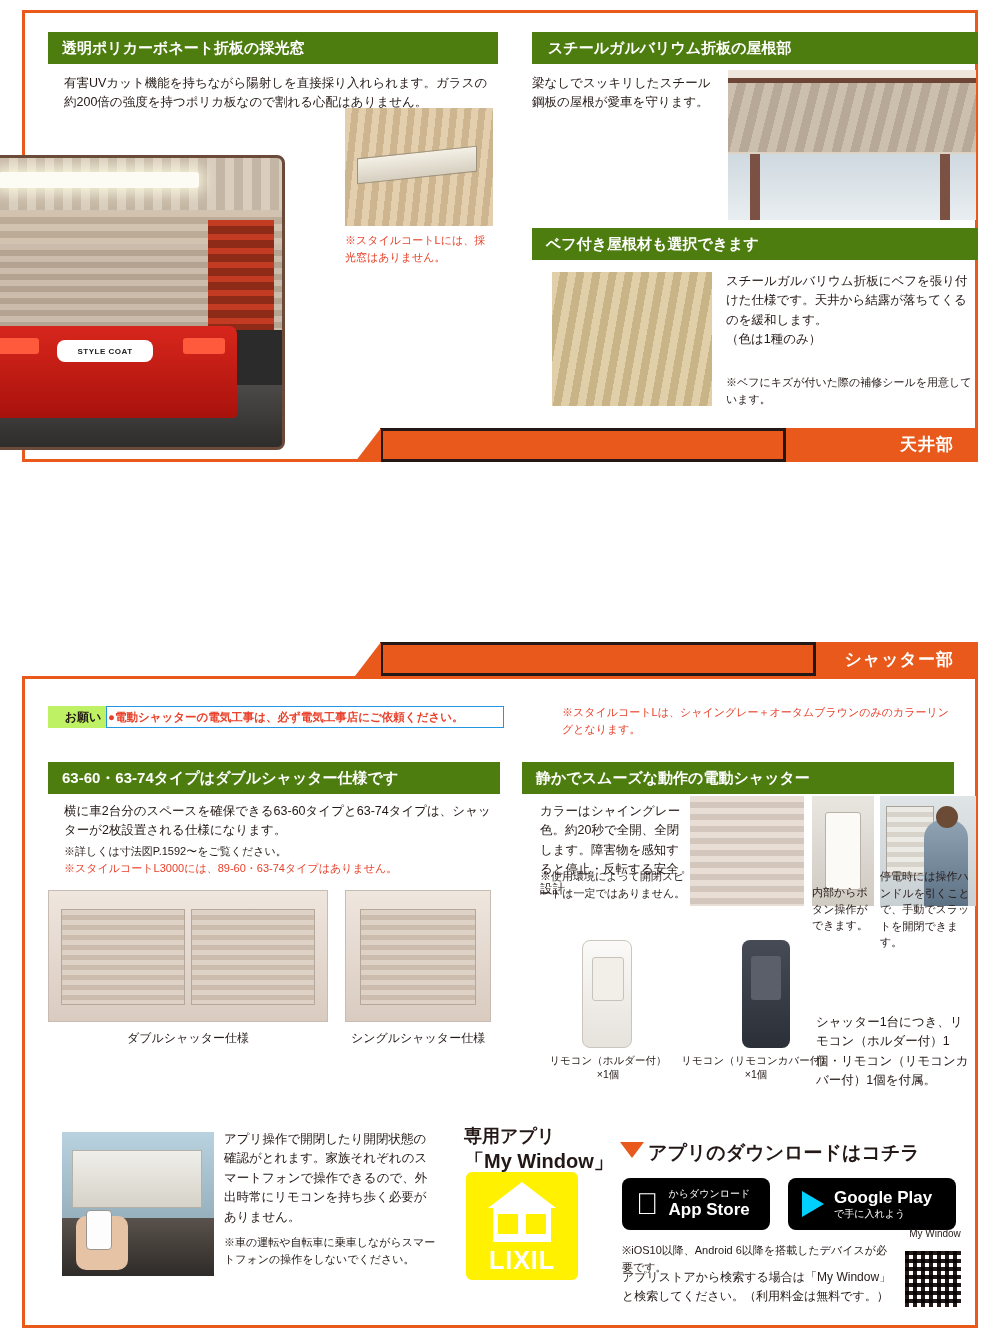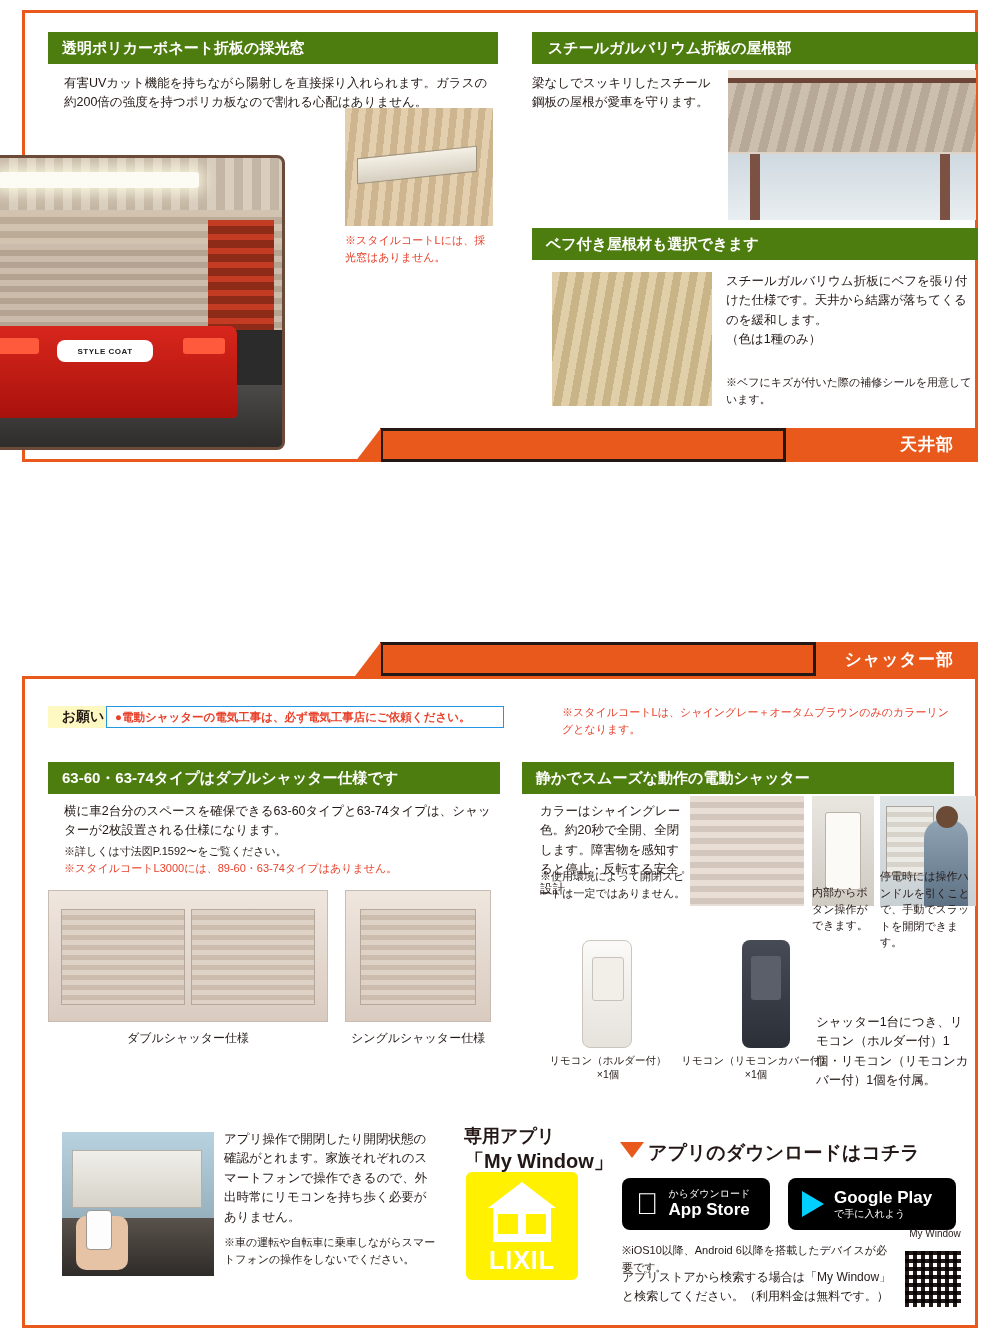--- a/index.html
+++ b/index.html
@@ -280,28 +280,28 @@
     background:#e7c3a6; border-radius:10px;
   }
   #photo-phone .phone {
     position:absolute; left:24px; bottom:26px; width:26px; height:40px;
     background:#fdfdfd; border:1px solid #9c968e; border-radius:4px;
   }
 
   
   #onegai-badge {
     position:absolute; left:48px; top:706px; width:70px; height:22px;
-    background:#fef9c3; color:#231815;
-    font-size:14px; font-weight:bold;
+    background:#bef264; color:#231815;
+    font-size:12px; font-weight:bold;
     display:flex; align-items:center; justify-content:center;
   }
   #onegai-box {
     position:absolute; left:106px; top:706px; width:398px; height:22px;
     border:1px solid #2196E3; background:#ffffff;
-    display:flex; align-items:center; padding-left:8px;
+    display:flex; align-items:center; padding-left:1px;
     font-size:11.5px; color:#E8402A; font-weight:bold;
   }
 
   
   #lixil-logo {
     position:absolute; left:466px; top:1172px; width:112px; height:108px;
     background:#FFF100; border-radius:6px;
   }
   #lixil-logo .house {
     position:absolute; left:50%; top:10px; transform:translateX(-50%);

